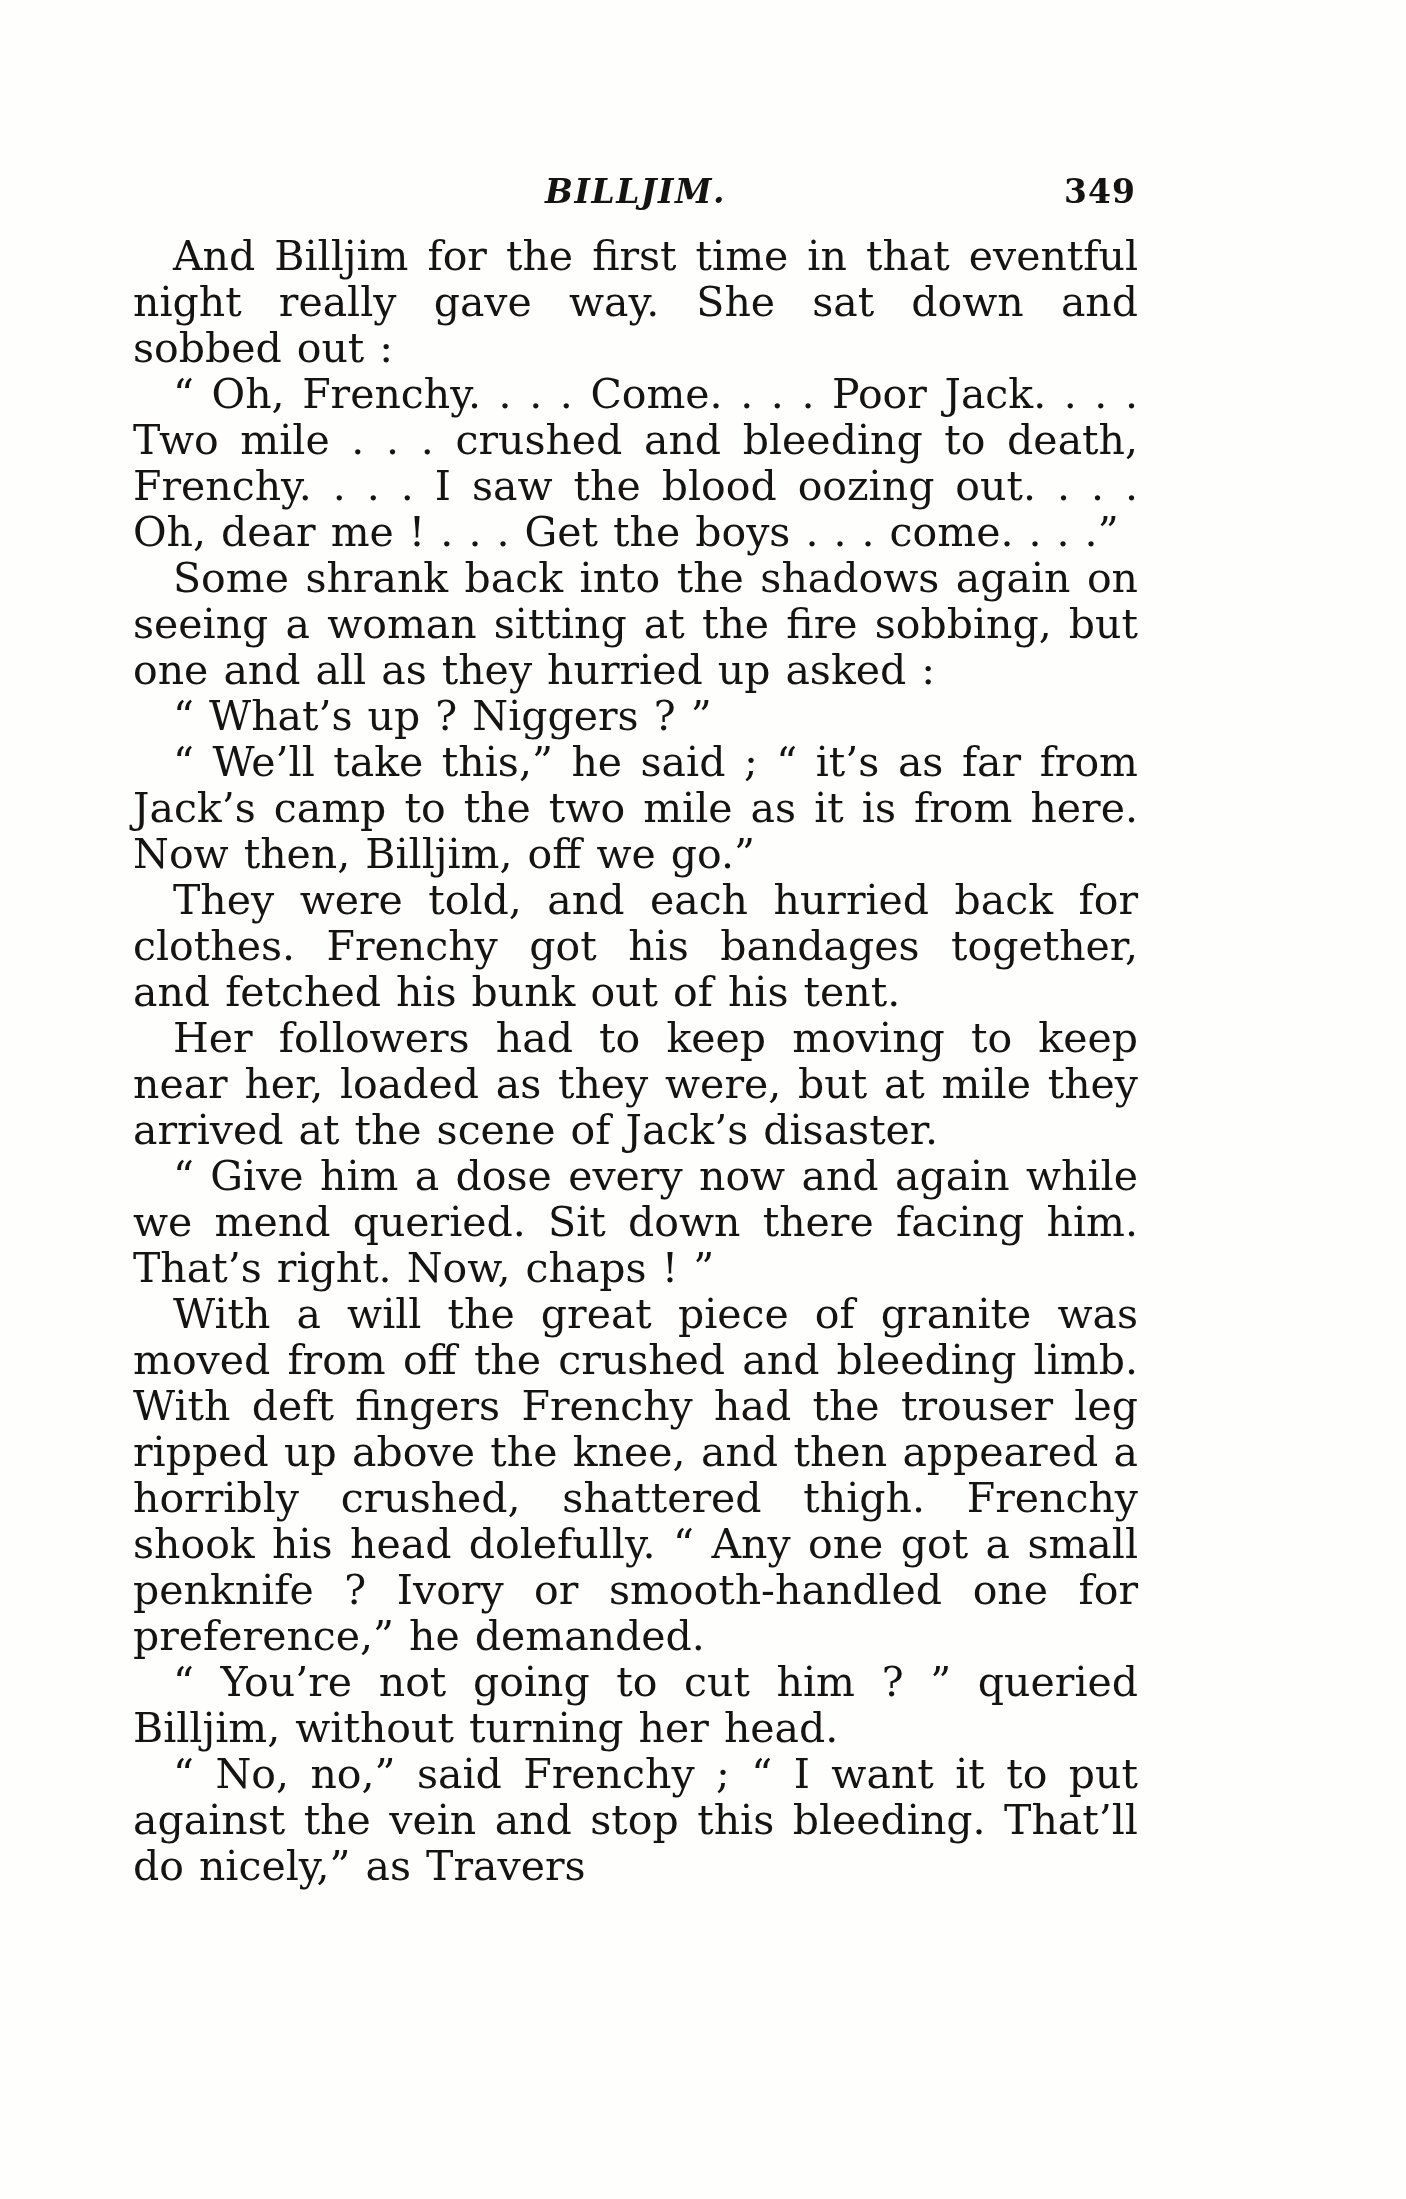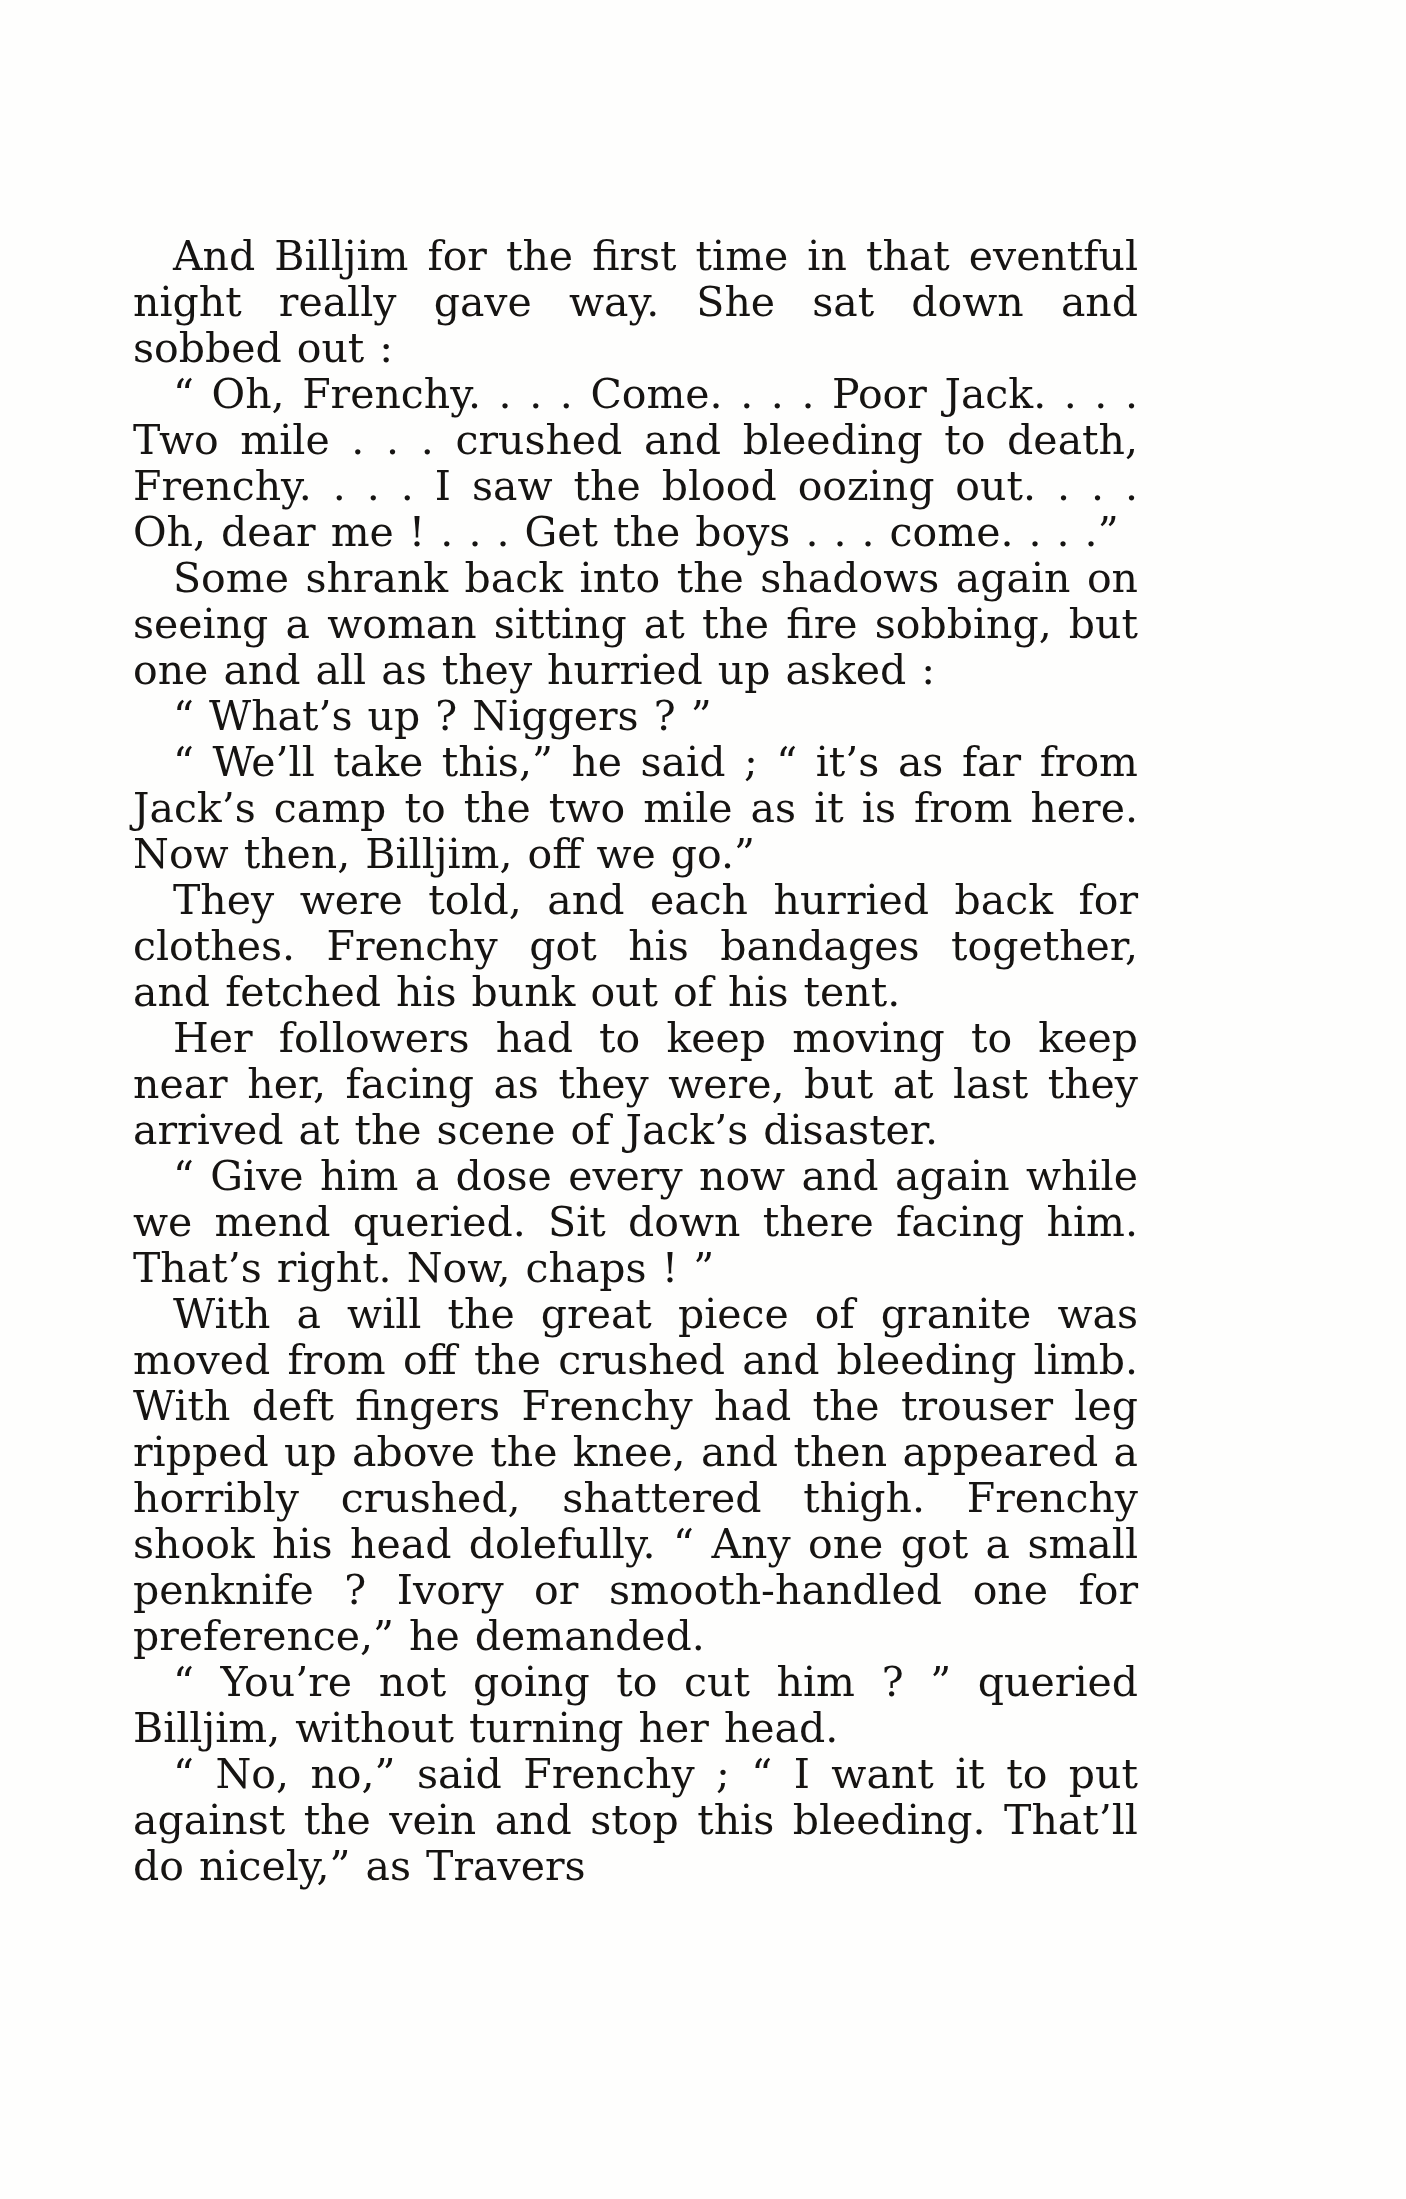--- a/index.html
+++ b/index.html
@@ -56,27 +56,31 @@
   .para {
     margin: 0;
     padding: 0;
     text-indent: 40px;
   }
 </style>
 </head>
 <body>
 
 <div class="page">
+  <div class="header">
+    <span class="running-title">BILLJIM.</span>
+    <span class="page-number">349</span>
+  </div>
 
   <div class="text-block">
     <p class="para">And Billjim for the first time in that eventful night really gave way.  She sat down and sobbed out :</p>
       <p class="para">“ Oh, Frenchy. . . . Come. . . . Poor Jack. . . . Two mile . . . crushed and bleeding to death, Frenchy. . . . I saw the blood oozing out. . . . Oh, dear me ! . . . Get the boys . . . come. . . .”</p>
       <p class="para">Some shrank back into the shadows again on seeing a woman sitting at the fire sobbing, but one and all as they hurried up asked :</p>
       <p class="para">“ What’s up ?  Niggers ? ”</p>
       <p class="para">“ We’ll take this,” he said ; “ it’s as far from Jack’s camp to the two mile as it is from here.  Now then, Billjim, off we go.”</p>
       <p class="para">They were told, and each hurried back for clothes.  Frenchy got his bandages together, and fetched his bunk out of his tent.</p>
-      <p class="para">Her followers had to keep moving to keep near her, facing as they were, but at last they arrived at the scene of Jack’s disaster.</p>
+      <p class="para">Her followers had to keep moving to keep near her, loaded as they were, but at mile they arrived at the scene of Jack’s disaster.</p>
       <p class="para">“ Give him a dose every now and again while we mend queried.  Sit down there facing him.  That’s right.  Now, chaps ! ”</p>
       <p class="para">With a will the great piece of granite was moved from off the crushed and bleeding limb.  With deft fingers Frenchy had the trouser leg ripped up above the knee, and then appeared a horribly crushed, shattered thigh.  Frenchy shook his head dolefully.  “ Any one got a small penknife ?  Ivory or smooth-handled one for preference,” he demanded.</p>
       <p class="para">“ You’re not going to cut him ? ” queried Billjim, without turning her head.</p>
       <p class="para">“ No, no,” said Frenchy ; “ I want it to put against the vein and stop this bleeding.  That’ll do nicely,” as Travers</p>
   </div>
 </div>
 
 </body></html>

